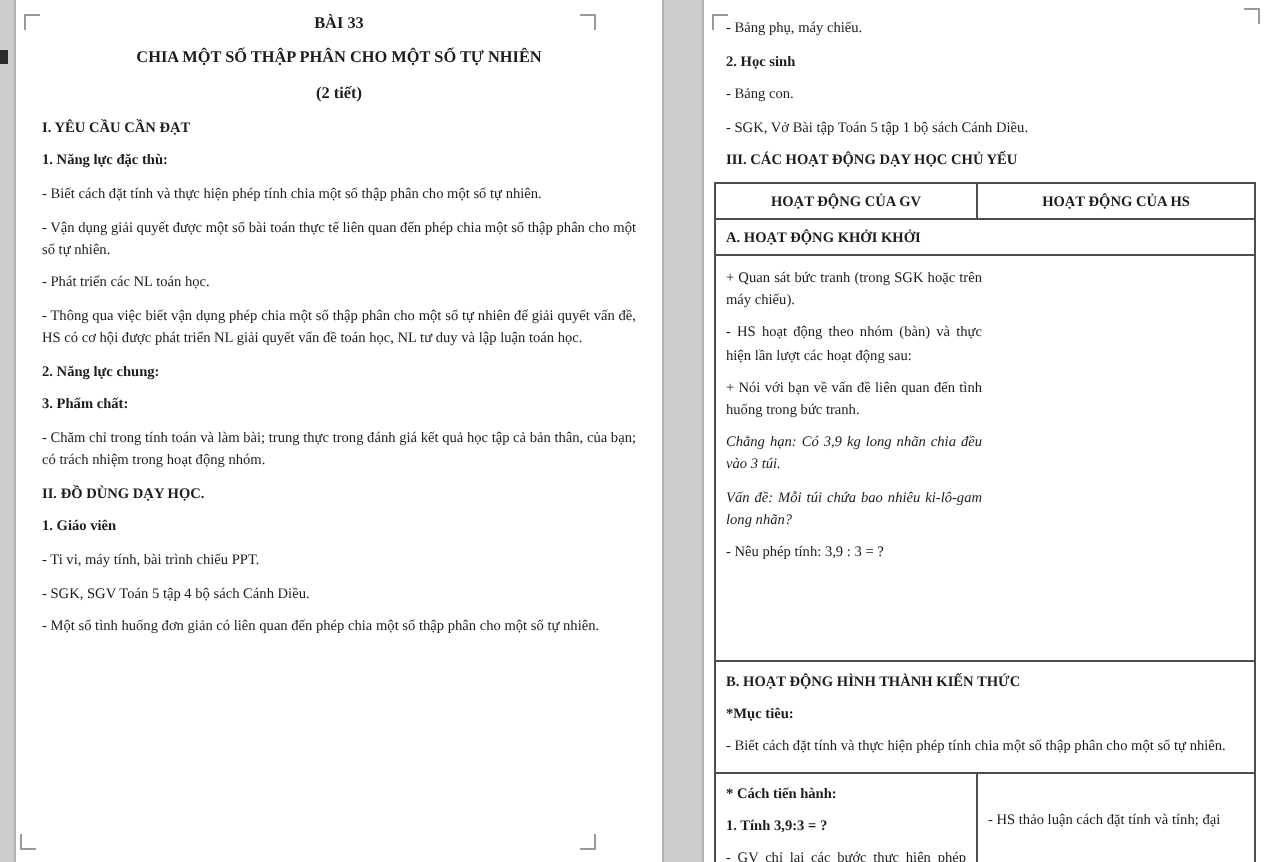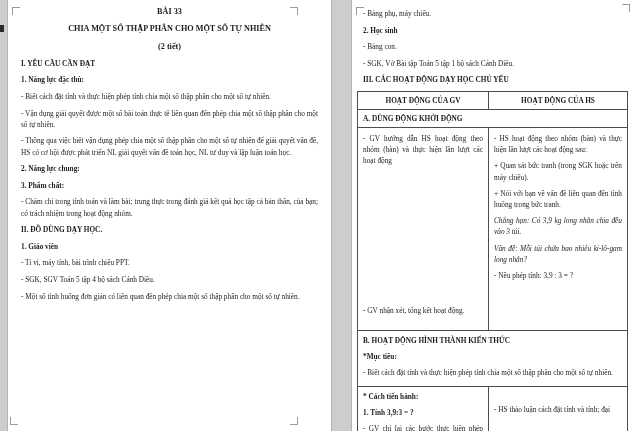--- a/index.html
+++ b/index.html
@@ -77,20 +77,21 @@
       <div class="title-block">
           <div class="para b c">BÀI 33</div>
           <div class="para b c">CHIA MỘT SỐ THẬP PHÂN CHO MỘT SỐ TỰ NHIÊN</div>
           <div class="para b c">(2 tiết)</div>
         </div>
       <div>
           <div class="para b">I. YÊU CẦU CẦN ĐẠT</div>
           <div class="para b">1. Năng lực đặc thù:</div>
           <div class="para">- Biết cách đặt tính và thực hiện phép tính chia một số thập phân cho một số tự nhiên.</div>
           <div class="para">- Vận dụng giải quyết được một số bài toán thực tế liên quan đến phép chia một số thập phân cho một số tự nhiên.</div>
+          <div class="para">- Phát triển các NL toán học.</div>
           <div class="para">- Thông qua việc biết vận dụng phép chia một số thập phân cho một số tự nhiên để giải quyết vấn đề, HS có cơ hội được phát triển NL giải quyết vấn đề toán học, NL tư duy và lập luận toán học.</div>
           <div class="para b">2. Năng lực chung:</div>
           <div class="para b">3. Phẩm chất:</div>
           <div class="para">- Chăm chỉ trong tính toán và làm bài; trung thực trong đánh giá kết quả học tập cả bản thân, của bạn; có trách nhiệm trong hoạt động nhóm.</div>
           <div class="para b">II. ĐỒ DÙNG DẠY HỌC.</div>
           <div class="para b">1. Giáo viên</div>
           <div class="para">- Ti vi, máy tính, bài trình chiếu PPT.</div>
           <div class="para">- SGK, SGV Toán 5 tập 4 bộ sách Cánh Diều.</div>
           <div class="para">- Một số tình huống đơn giản có liên quan đến phép chia một số thập phân cho một số tự nhiên.</div>
         </div>
@@ -110,33 +111,27 @@
       </div>
 
     <div class="acts-table">
 
       <div class="trow header-row">
         <div class="cell gv-col">HOẠT ĐỘNG CỦA GV</div>
         <div class="cell hs-col">HOẠT ĐỘNG CỦA HS</div>
       </div>
 
       <div class="trow section-row">
-        <div class="cell full">A.  DÙNG ĐỘNG KHỞI ĐỘNG</div>
+        <div class="cell full">A.  HOẠT ĐỘNG KHỞI KHỞI</div>
       </div>
 
       <div class="trow main-row">
-        <div class="cell gv-col">
-          <div>
-              <div class="para">- GV hướng dẫn HS hoạt động theo nhóm (bàn) và thực hiện lần lượt các hoạt động</div>
-            </div>
-          <div class="para bottom-note">- GV nhận xét, tổng kết hoạt động.</div>
-        </div>
         <div class="cell hs-col">
+            <div class="para">+ Quan sát bức tranh (trong SGK hoặc trên máy chiếu).</div>
             <div class="para">- HS hoạt động theo nhóm (bàn) và thực hiện lần lượt các hoạt động sau:</div>
-            <div class="para">+ Quan sát bức tranh (trong SGK hoặc trên máy chiếu).</div>
             <div class="para">+ Nói với bạn về vấn đề liên quan đến tình huống trong bức tranh.</div>
             <div class="para i">Chẳng hạn: Có 3,9 kg long nhãn chia đều vào 3 túi.</div>
             <div class="para i">Vấn đề: Mỗi túi chứa bao nhiêu ki-lô-gam long nhãn?</div>
             <div class="para">- Nêu phép tính: 3,9 : 3 = ?</div>
           </div>
       </div>
 
       <div class="trow b-row">
         <div class="cell full">
             <div class="para b">B. HOẠT ĐỘNG HÌNH THÀNH KIẾN THỨC</div>

